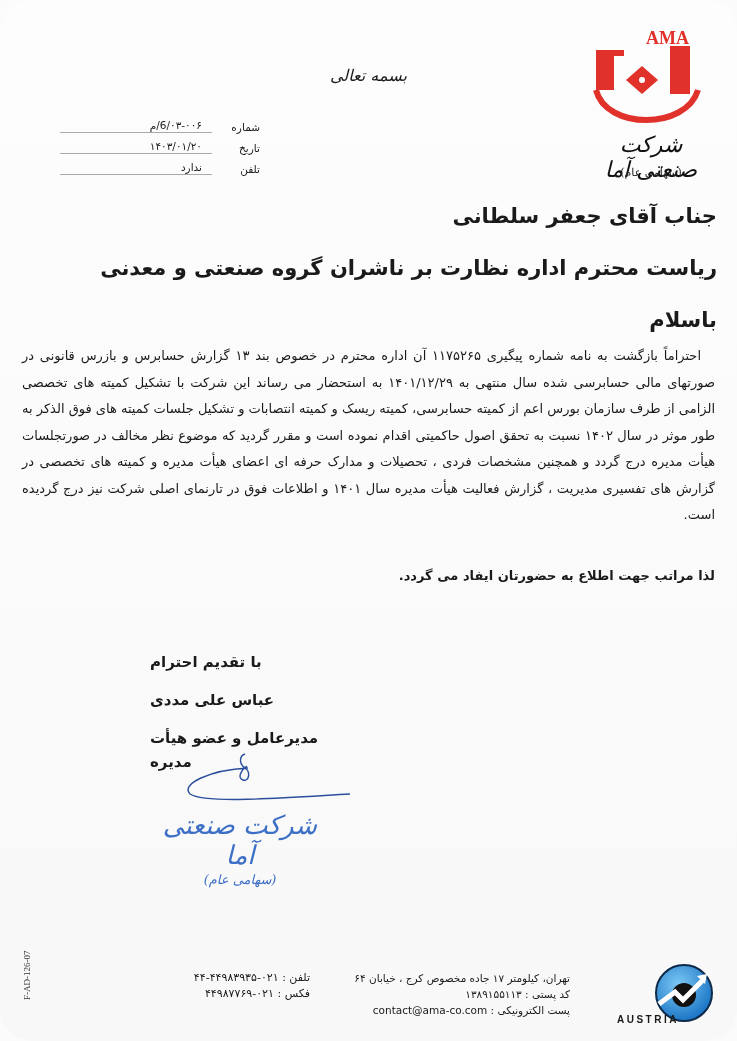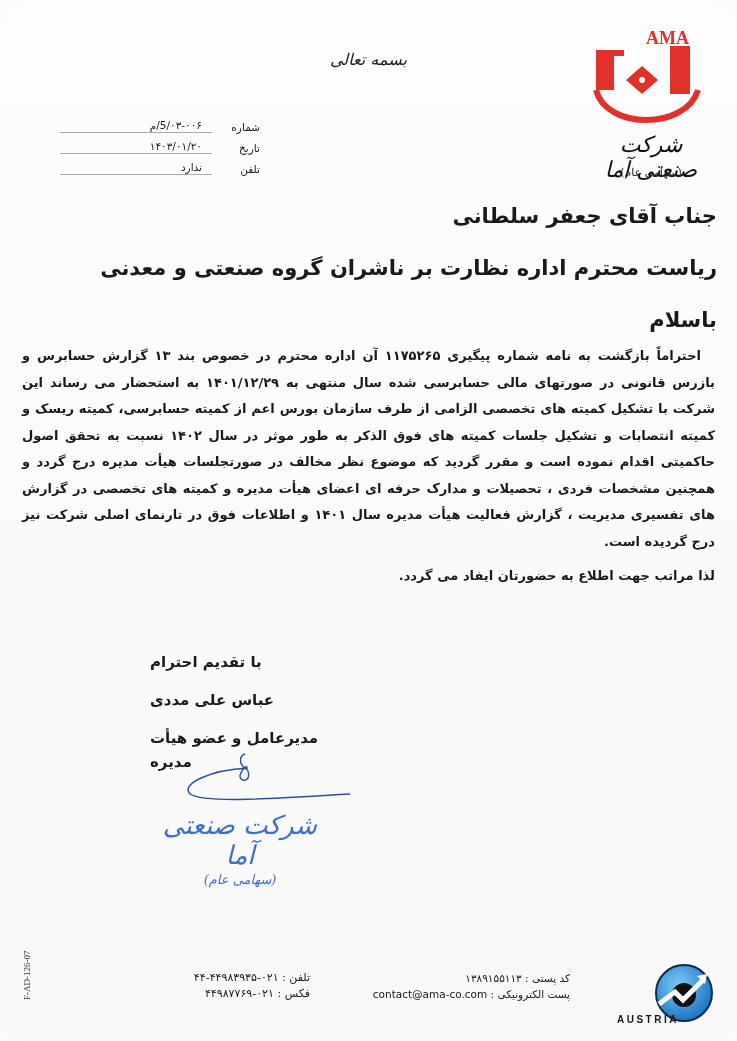--- a/index.html
+++ b/index.html
@@ -11,35 +11,35 @@
     }
     .page { position: absolute; inset: 0; background: linear-gradient(180deg,#fdfdfd 0%,#f8f8f8 100%); border-radius: 32px; }
 
     
     .logo { position: absolute; left: 586px; top: 20px; width: 130px; height: 170px; }
     .logo .ama-latin { position: absolute; left: 60px; top: 8px; color: #e0322b; font-family: "Liberation Serif", serif; font-weight: bold; font-size: 18px; }
     .logo svg.mark { position: absolute; left: 0; top: 26px; }
     .logo .company-fa { position: absolute; left: 0; top: 112px; width: 130px; text-align: center; font-family: "DejaVu Serif", serif; font-size: 22px; font-style: italic; direction: rtl; color: #111; }
     .logo .company-type { position: absolute; left: 0; top: 146px; width: 130px; text-align: center; font-family: "DejaVu Serif", serif; font-size: 11px; direction: rtl; color: #222; }
 
-    .besm { position: absolute; left: 330px; top: 50px; font-family: "DejaVu Serif", serif; font-style: italic; font-size: 16px; direction: rtl; }
+    .besm { position: absolute; left: 330px; top: 66px; font-family: "DejaVu Serif", serif; font-style: italic; font-size: 16px; direction: rtl; }
 
     
     .meta { position: absolute; left: 60px; top: 112px; width: 200px; direction: rtl; font-size: 10.5px; }
     .meta-row { display: flex; align-items: flex-end; height: 21px; }
     .meta-label { width: 44px; text-align: right; padding-left: 4px; }
     .meta-value { flex: 1; border-bottom: 1px solid #aaa; padding-right: 10px; text-align: right; line-height: 13px; }
 
     
     .recipient { position: absolute; right: 20px; top: 205px; direction: rtl; text-align: right; font-weight: bold; font-size: 21px; }
     .recipient .line { height: 52px; line-height: 22px; }
 
     .body-text {
       position: absolute; left: 22px; right: 22px; top: 343px;
-      direction: rtl; text-align: justify; font-size: 13px; line-height: 26.5px; font-weight: bold;
+      direction: rtl; text-align: justify; font-size: 13px; line-height: 26.5px;
     }
     .body-text p { margin: 0; text-indent: 14px; }
     .closing { position: absolute; right: 22px; top: 568px; direction: rtl; font-size: 13px; font-weight: bold; }
 
     .sign { position: absolute; left: 150px; top: 650px; width: 180px; direction: rtl; text-align: left; font-weight: bold; font-size: 15px; }
     .sign .line { height: 38px; line-height: 24px; }
     .signature-svg { position: absolute; left: 150px; top: 750px; }
     .stamp { position: absolute; left: 150px; top: 810px; width: 180px; direction: rtl; text-align: center; color: #3d6fc7; font-family: "DejaVu Serif", serif; font-style: italic; }
     .stamp .s1 { font-size: 26px; }
     .stamp .s2 { font-size: 13px; margin-top: 2px; }
@@ -71,21 +71,21 @@
     </svg>
     <div class="company-fa">شرکت صنعتی آما</div>
     <div class="company-type">(سهامی عام)</div>
   </div>
 
   <div class="besm">بسمه تعالی</div>
 
   <div class="meta">
     <div class="meta-row">
       <span class="meta-label">شماره</span>
-      <span class="meta-value">5/۰۳-۰۰۶/م</span>
+      <span class="meta-value">6/۰۳-۰۰۶/م</span>
     </div>
     <div class="meta-row">
       <span class="meta-label">تاریخ</span>
       <span class="meta-value">۱۴۰۳/۰۱/۲۰</span>
     </div>
     <div class="meta-row">
       <span class="meta-label">تلفن</span>
       <span class="meta-value">ندارد</span>
     </div>
   </div>
@@ -123,20 +123,21 @@
       <span>تلفن</span> :
       <span>۰۲۱-۴۴۹۸۳۹۳۵-۴۴</span>
     </div>
     <div>
       <span>فکس</span> :
       <span>۰۲۱-۴۴۹۸۷۷۶۹</span>
     </div>
   </div>
 
   <div class="footer-address">
+    <div>تهران، کیلومتر ۱۷ جاده مخصوص کرج ، خیابان ۶۴</div>
     <div>
       <span>کد پستی</span> :
       <span>۱۳۸۹۱۵۵۱۱۳</span>
     </div>
     <div>
       <span>پست الکترونیکی</span> :
       <span class="email">contact@ama-co.com</span>
     </div>
   </div>
 

